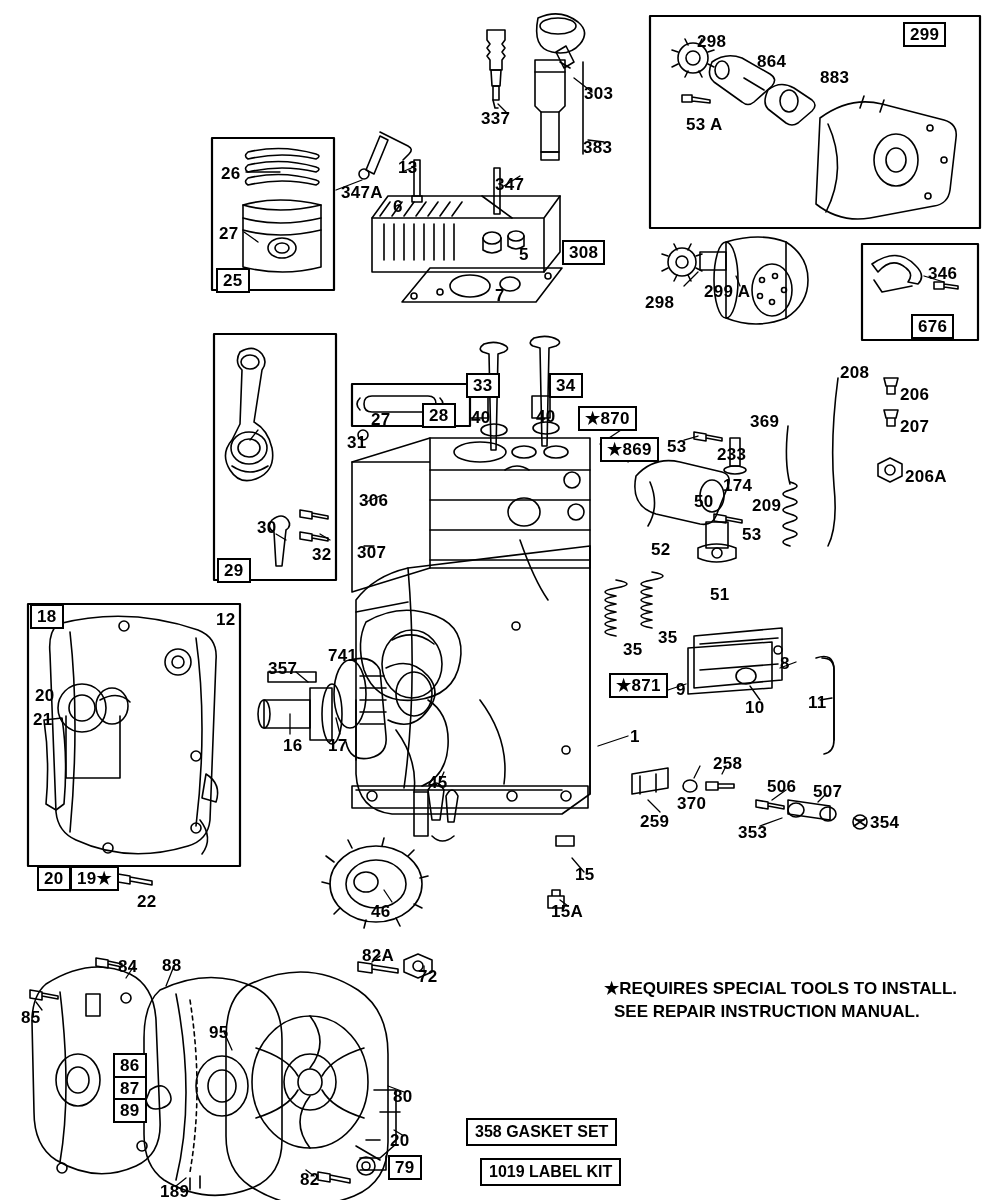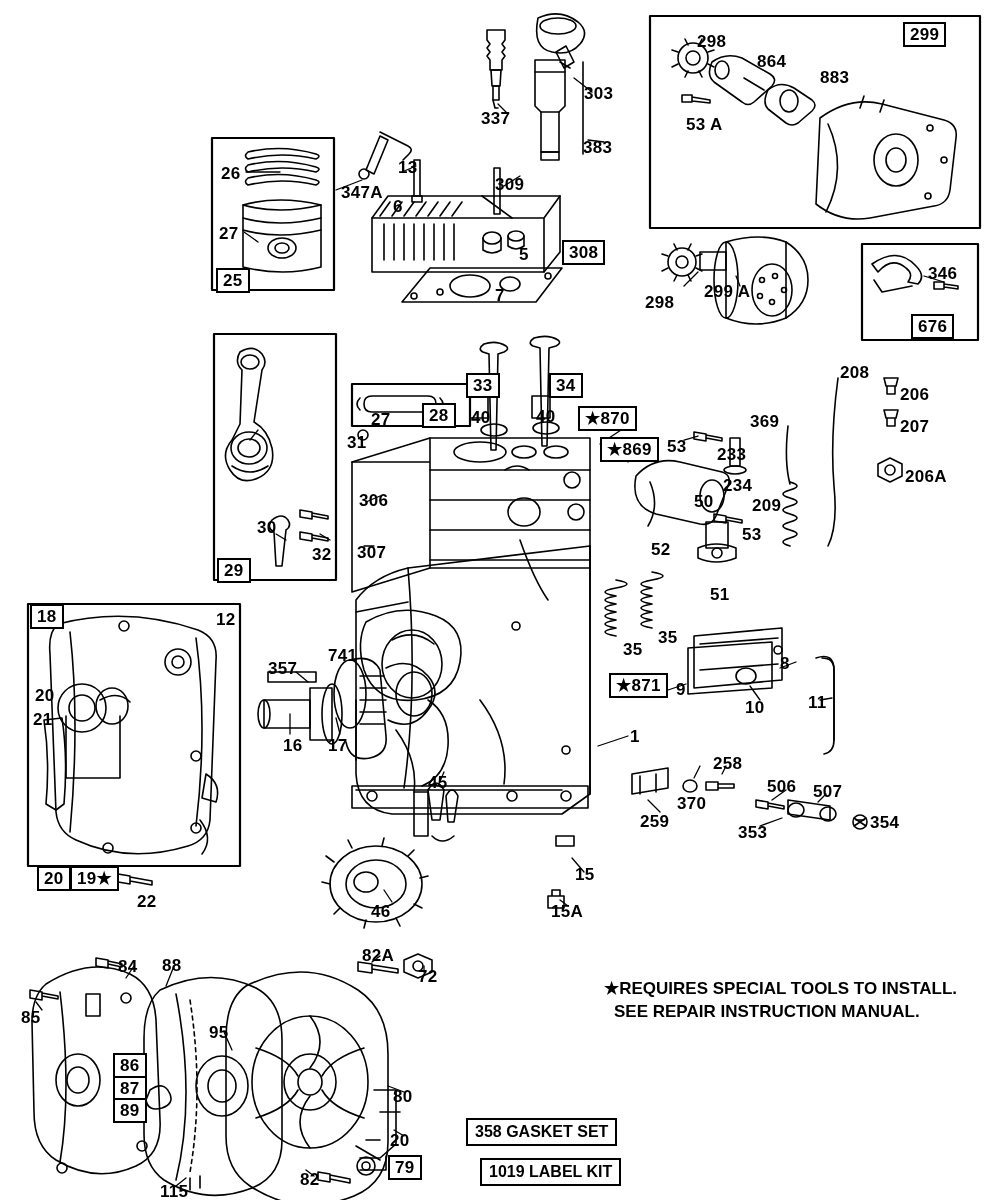--- a/index.html
+++ b/index.html
@@ -373,41 +373,41 @@
   <div class="lbl n" style="left:584px;top:85px;">303</div>
   <div class="lbl n" style="left:481px;top:110px;">337</div>
   <div class="lbl n" style="left:583px;top:139px;">383</div>
 
   <div class="lbl n" style="left:221px;top:165px;">26</div>
   <div class="lbl n" style="left:219px;top:225px;">27</div>
   <div class="lbl n" style="left:216px;top:272px;"><span class="boxed">25</span></div>
   <div class="lbl n" style="left:341px;top:184px;">347A</div>
   <div class="lbl n" style="left:398px;top:159px;">13</div>
   <div class="lbl n" style="left:393px;top:198px;">6</div>
-  <div class="lbl n" style="left:495px;top:176px;">309</div>
+  <div class="lbl n" style="left:495px;top:176px;">347</div>
   <div class="lbl n" style="left:519px;top:246px;">5</div>
   <div class="lbl n" style="left:562px;top:244px;"><span class="boxed">308</span></div>
   <div class="lbl n" style="left:495px;top:287px;">7</div>
   <div class="lbl n" style="left:645px;top:294px;">298</div>
   <div class="lbl n" style="left:704px;top:283px;">299 A</div>
   <div class="lbl n" style="left:928px;top:265px;">346</div>
   <div class="lbl n" style="left:911px;top:318px;"><span class="boxed">676</span></div>
 
   <div class="lbl n" style="left:371px;top:411px;">27</div>
   <div class="lbl n" style="left:422px;top:407px;"><span class="boxed">28</span></div>
   <div class="lbl n" style="left:347px;top:434px;">31</div>
   <div class="lbl n" style="left:466px;top:377px;"><span class="boxed">33</span></div>
   <div class="lbl n" style="left:549px;top:377px;text-align:right;"><span class="boxed">34</span></div>
   <div class="lbl n" style="left:471px;top:409px;">40</div>
   <div class="lbl n" style="left:536px;top:408px;">40</div>
   <div class="lbl n" style="left:578px;top:410px;"><span class="boxed">★870</span></div>
   <div class="lbl n" style="left:600px;top:441px;"><span class="boxed">★869</span></div>
   <div class="lbl n" style="left:667px;top:438px;">53</div>
   <div class="lbl n" style="left:717px;top:446px;">233</div>
-  <div class="lbl n" style="left:723px;top:477px;">234</div>
+  <div class="lbl n" style="left:723px;top:477px;">174</div>
   <div class="lbl n" style="left:752px;top:497px;">209</div>
   <div class="lbl n" style="left:840px;top:364px;">208</div>
   <div class="lbl n" style="left:750px;top:413px;">369</div>
   <div class="lbl n" style="left:900px;top:386px;">206</div>
   <div class="lbl n" style="left:900px;top:418px;">207</div>
   <div class="lbl n" style="left:905px;top:468px;">206A</div>
 
   <div class="lbl n" style="left:359px;top:492px;">306</div>
   <div class="lbl n" style="left:357px;top:544px;">307</div>
   <div class="lbl n" style="left:257px;top:519px;">30</div>
@@ -457,21 +457,21 @@
   <div class="lbl n" style="left:209px;top:1024px;">95</div>
   <div class="lbl n" style="left:362px;top:947px;">82A</div>
   <div class="lbl n" style="left:418px;top:968px;">72</div>
   <div class="lbl n" style="left:113px;top:1057px;"><span class="boxed">86</span></div>
   <div class="lbl n" style="left:113px;top:1080px;"><span class="boxed">87</span></div>
   <div class="lbl n" style="left:113px;top:1102px;"><span class="boxed">89</span></div>
   <div class="lbl n" style="left:393px;top:1088px;">80</div>
   <div class="lbl n" style="left:390px;top:1132px;">20</div>
   <div class="lbl n" style="left:388px;top:1159px;"><span class="boxed">79</span></div>
   <div class="lbl n" style="left:300px;top:1171px;">82</div>
-  <div class="lbl n" style="left:160px;top:1183px;">115</div>
+  <div class="lbl n" style="left:160px;top:1183px;">189</div>
 
   <div class="note" style="left:604px;top:978px;">★REQUIRES SPECIAL TOOLS TO INSTALL.</div>
   <div class="note" style="left:614px;top:1001px;">SEE REPAIR INSTRUCTION MANUAL.</div>
 
   <div class="kit" style="left:466px;top:1118px;">358 GASKET SET</div>
   <div class="kit" style="left:480px;top:1158px;">1019 LABEL KIT</div>
 
 </div>
 
 </body></html>

